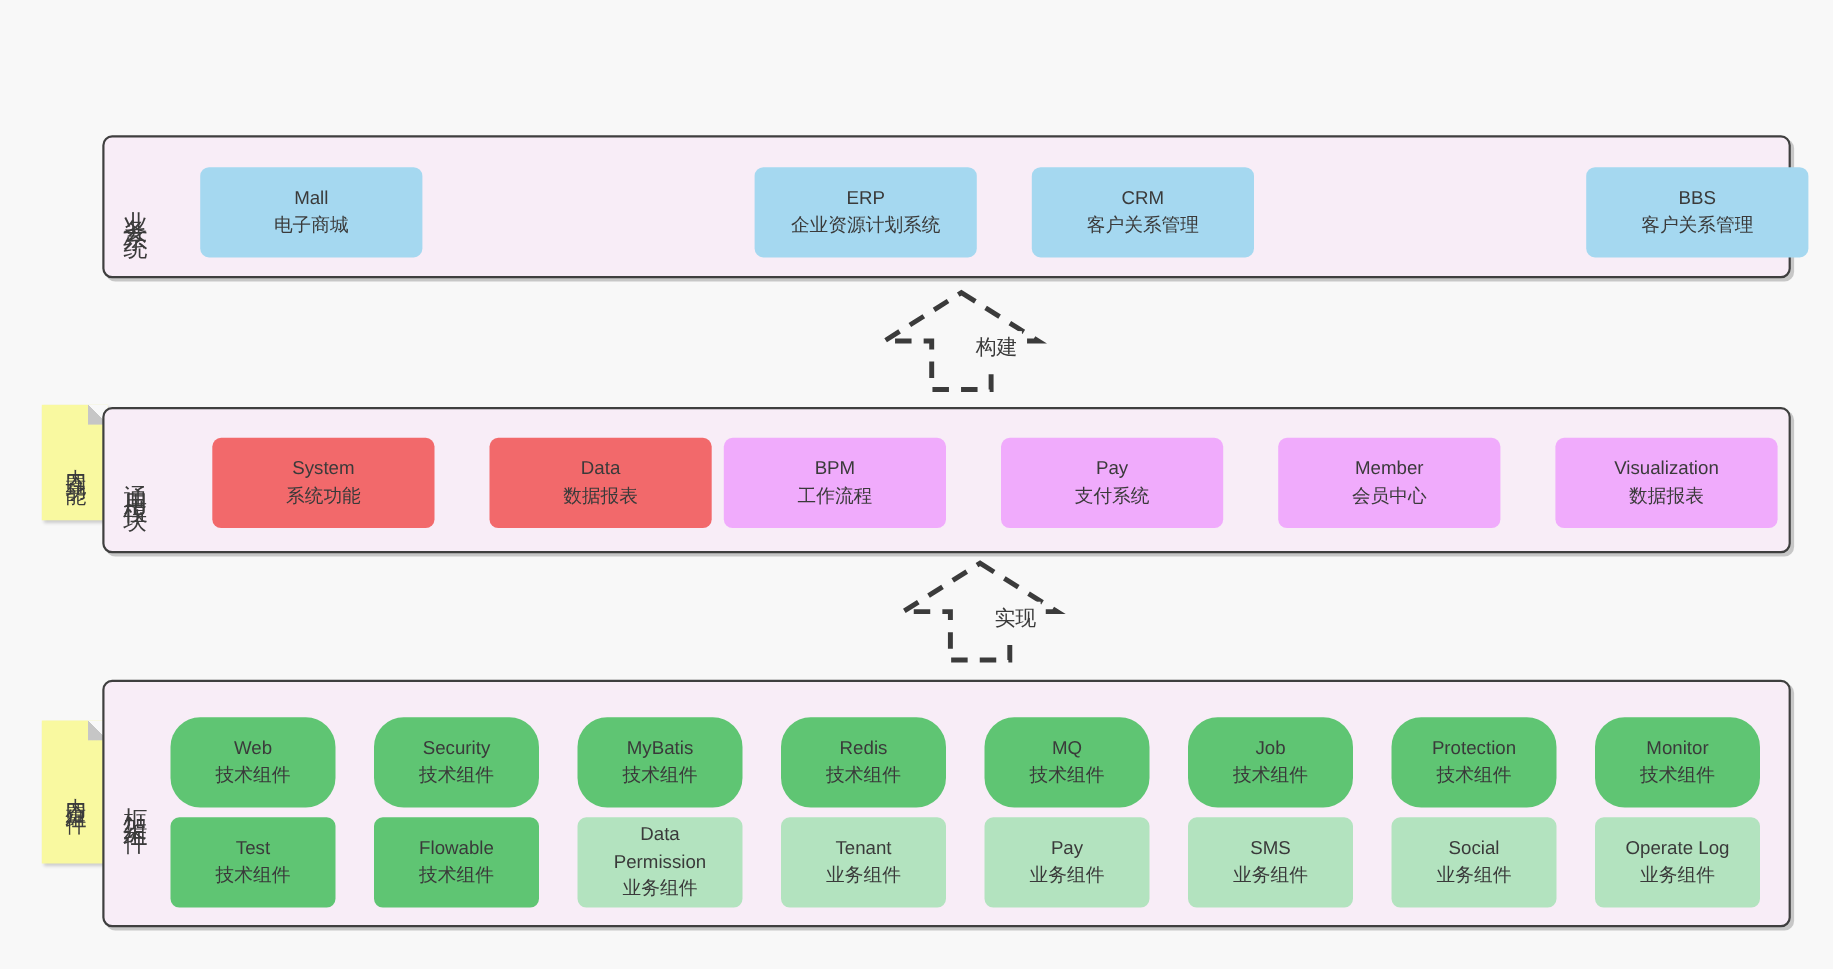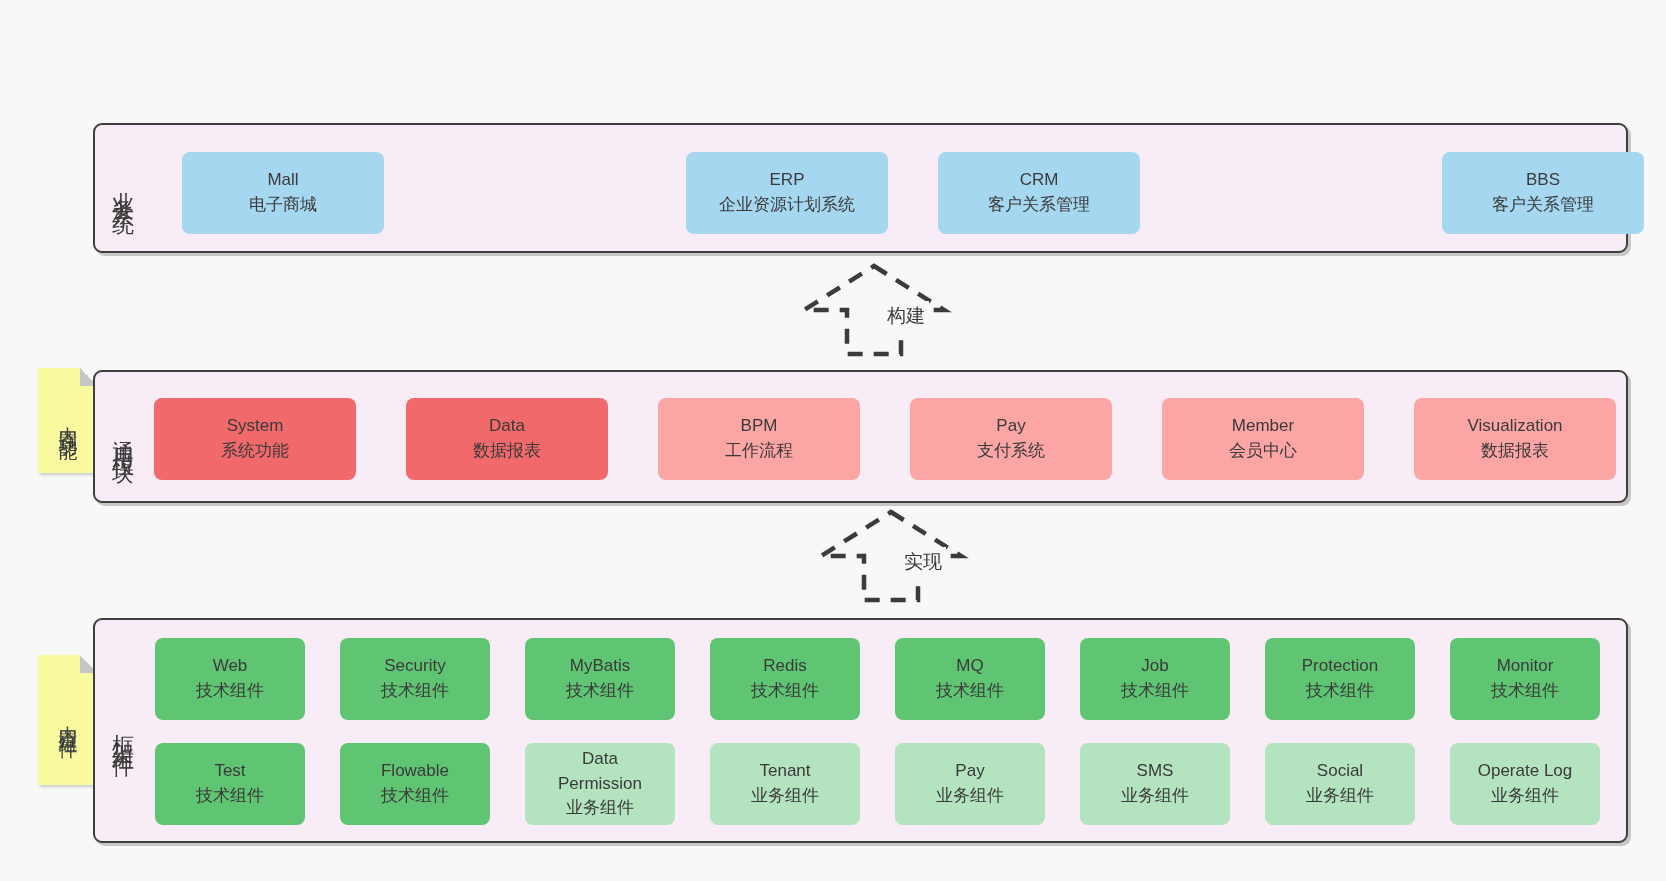--- a/index.html
+++ b/index.html
@@ -24,25 +24,25 @@
   }
   .box{
     position:absolute;box-sizing:border-box;border-radius:8px;
     display:flex;flex-direction:column;align-items:center;justify-content:center;
     text-align:center;font-size:17px;line-height:1.45;color:#3a3a3a;
     width:202px;height:82px;padding:2px 20px;
   }
   .business .box{top:27px;}
   .modules .box{top:26px;}
   .box.sm{width:150px;height:82px;padding:2px 18px;}
-  .row1 .box{top:18px;}
+  .row1 .box{top:32px;border-radius:27px;}
   .row2 .box{top:123px;}
   .blue{background:#a5d8f0;margin-left:28px;}
-  .red{background:#f2696b;}
-  .pink{background:#fca5a5;}
+  .red{background:#f2696b;margin-left:39px;}
+  .pink{background:#f0abfc;}
   .green{background:#5fc573;}
   .lightgreen{background:#b3e3bf;}
   .sticky{
     position:absolute;left:38px;width:60px;background:#f9f9a0;z-index:1;
     box-shadow:2px 2px 3px rgba(0,0,0,0.18);
     display:flex;align-items:center;justify-content:center;
   }
   .sticky.modules-sticky{top:368px;height:105px;}
   .sticky.components-sticky{top:655px;height:130px;}
   .sticky-label{

